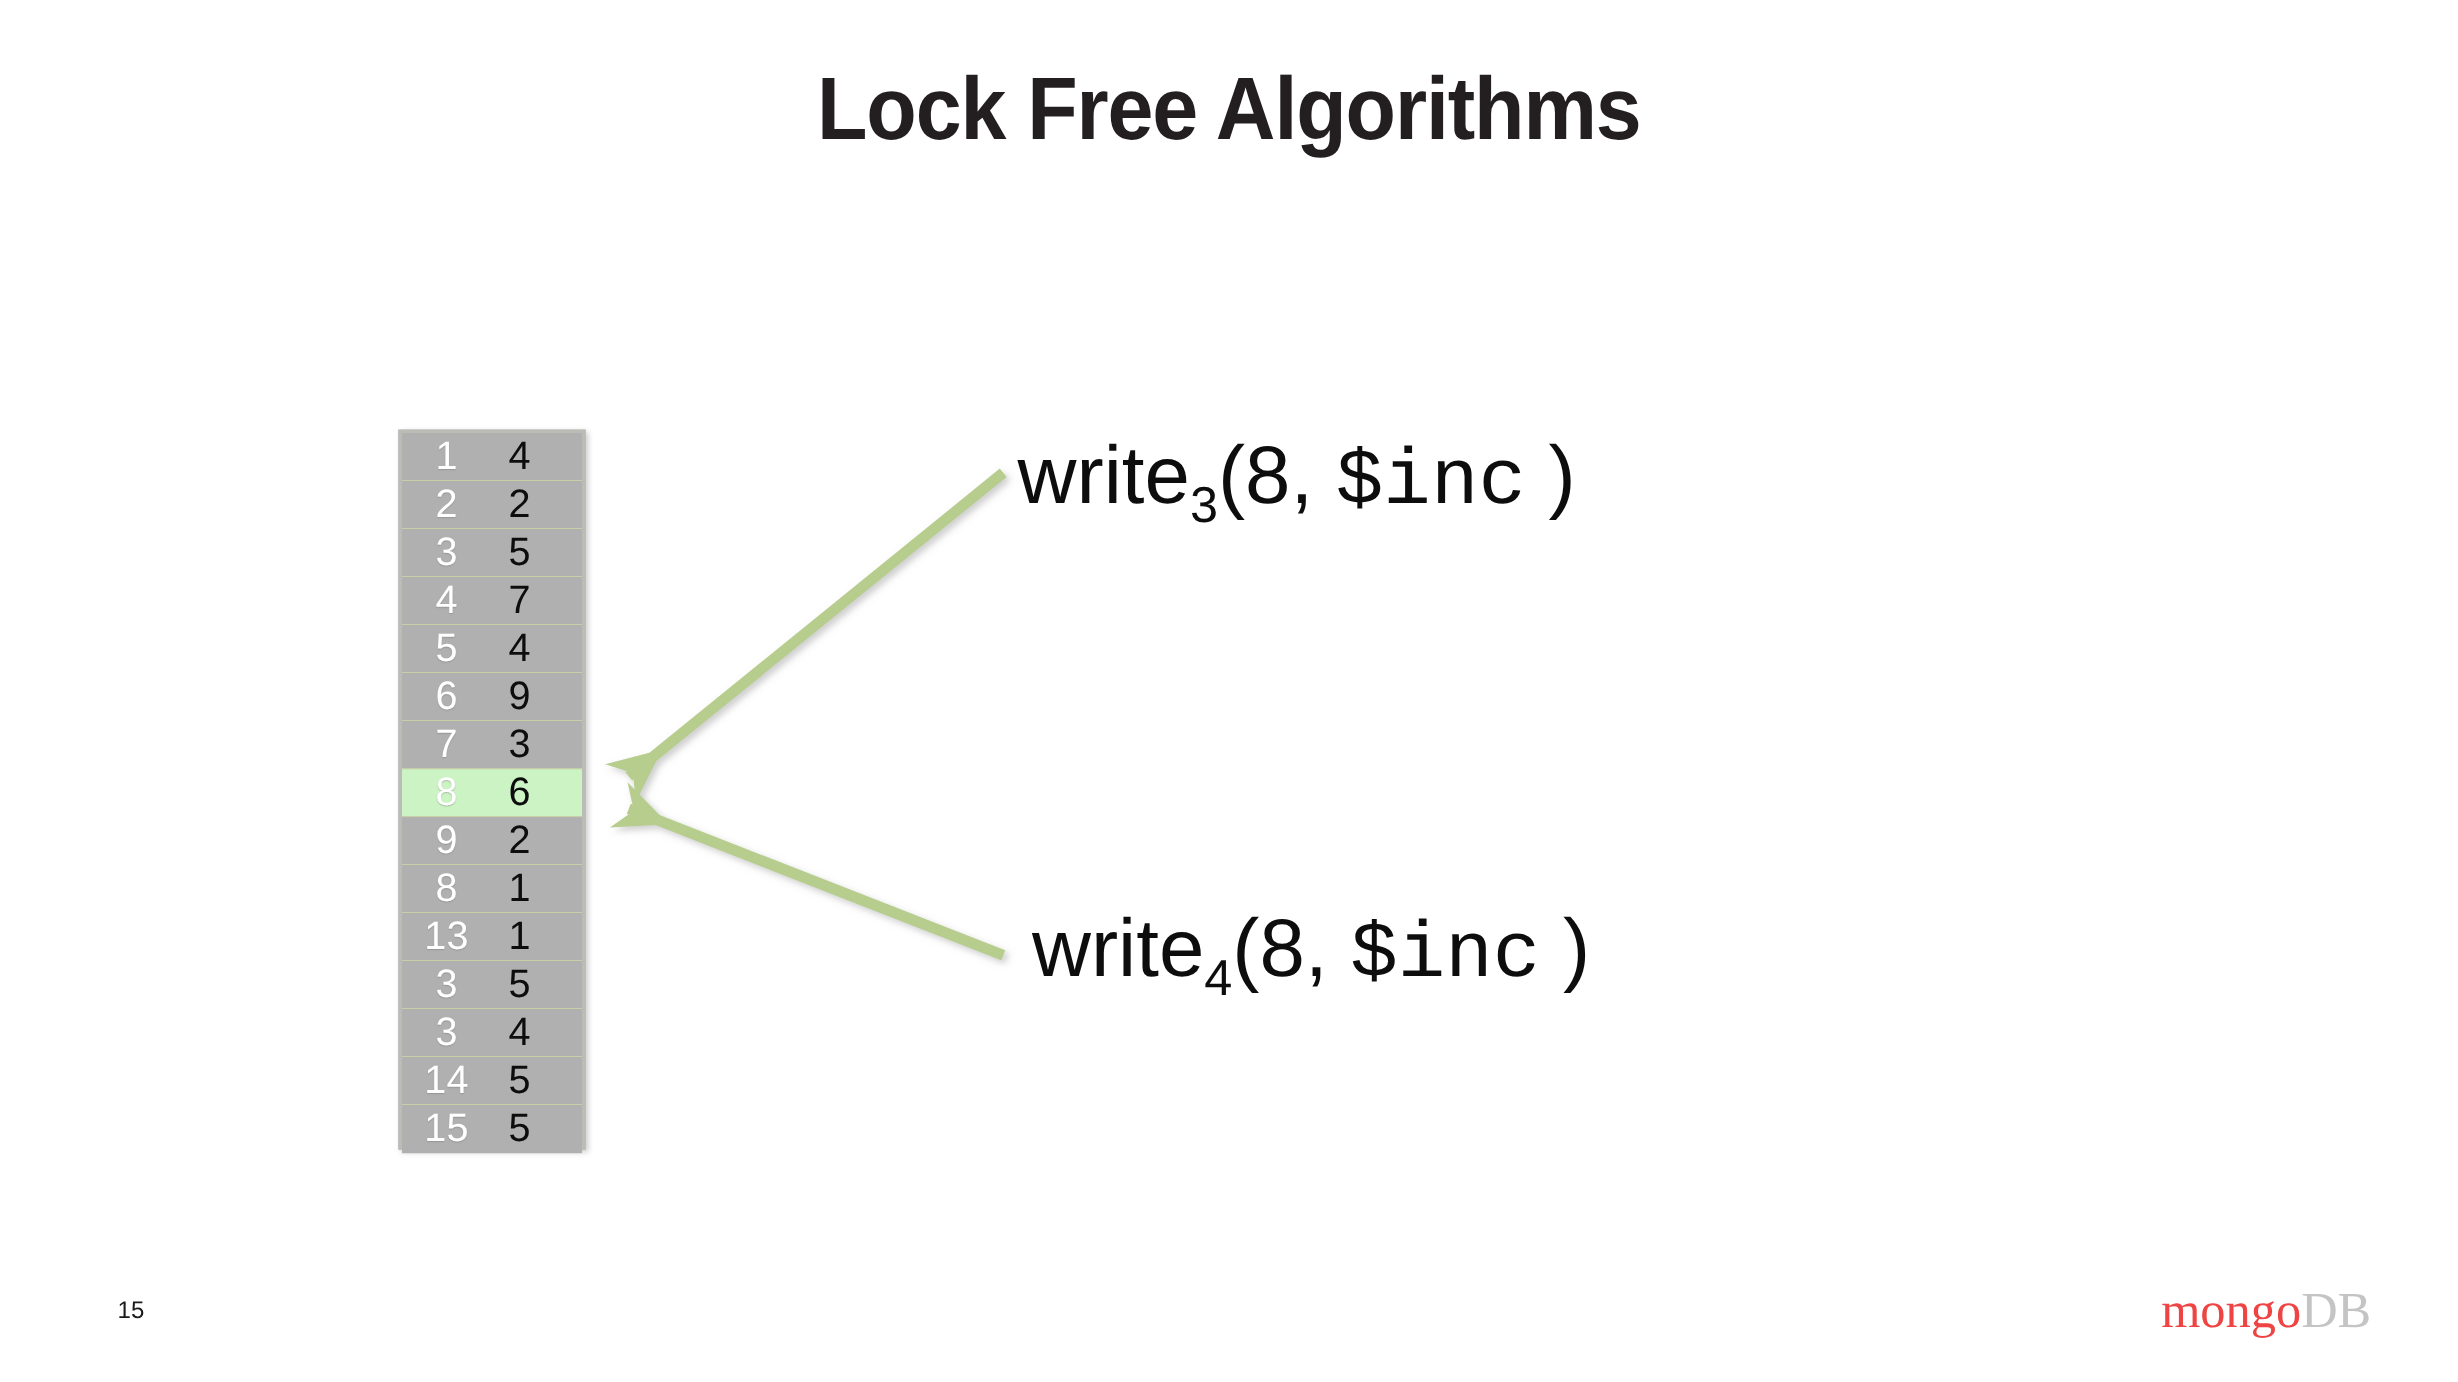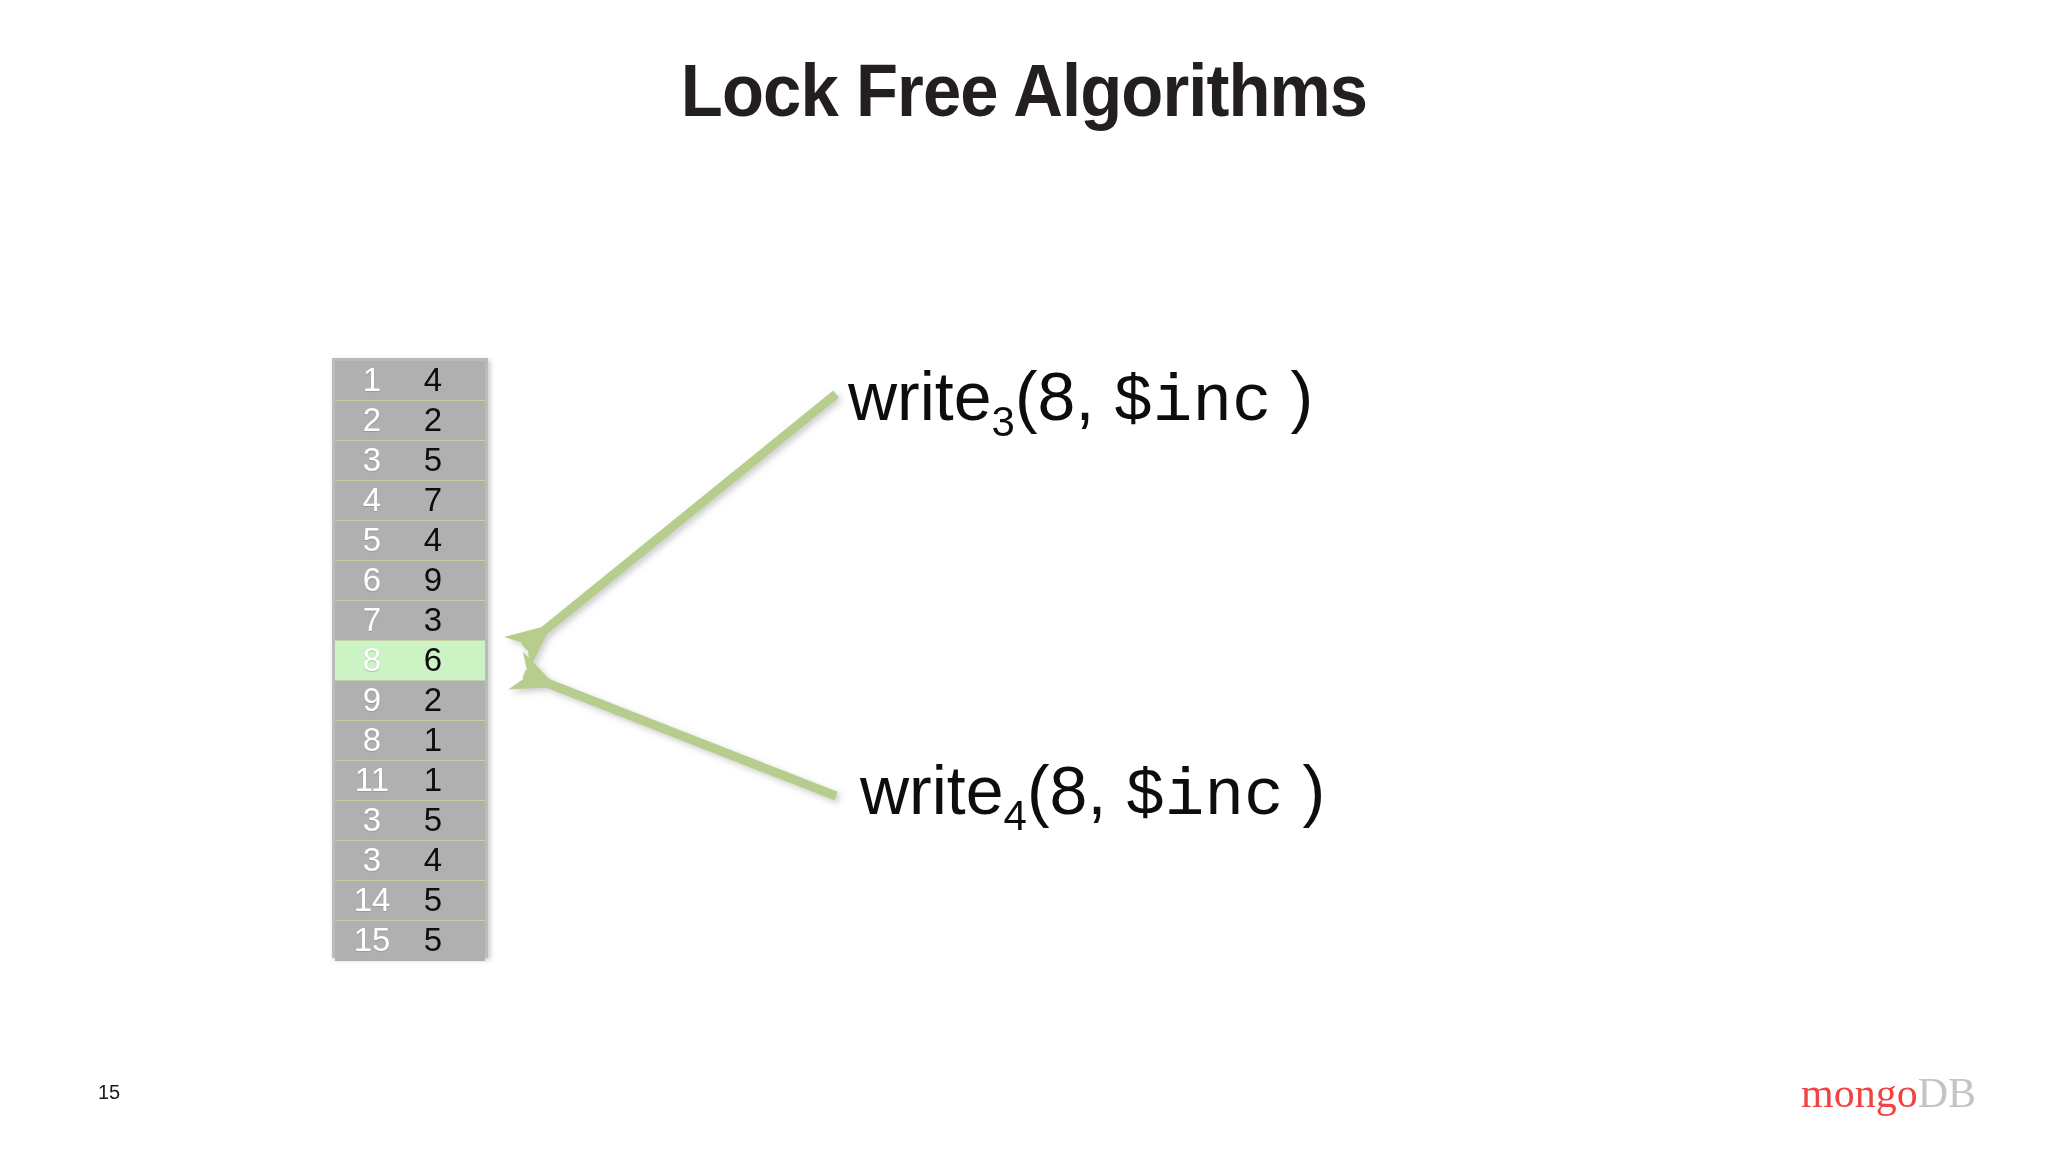--- a/index.html
+++ b/index.html
@@ -180,21 +180,21 @@
       </div>
       <div class="mem-row">
         <span class="mem-index">9</span>
         <span class="mem-value">2</span>
       </div>
       <div class="mem-row">
         <span class="mem-index">8</span>
         <span class="mem-value">1</span>
       </div>
       <div class="mem-row">
-        <span class="mem-index">11</span>
+        <span class="mem-index">13</span>
         <span class="mem-value">1</span>
       </div>
       <div class="mem-row">
         <span class="mem-index">3</span>
         <span class="mem-value">5</span>
       </div>
       <div class="mem-row">
         <span class="mem-index">3</span>
         <span class="mem-value">4</span>
       </div>

